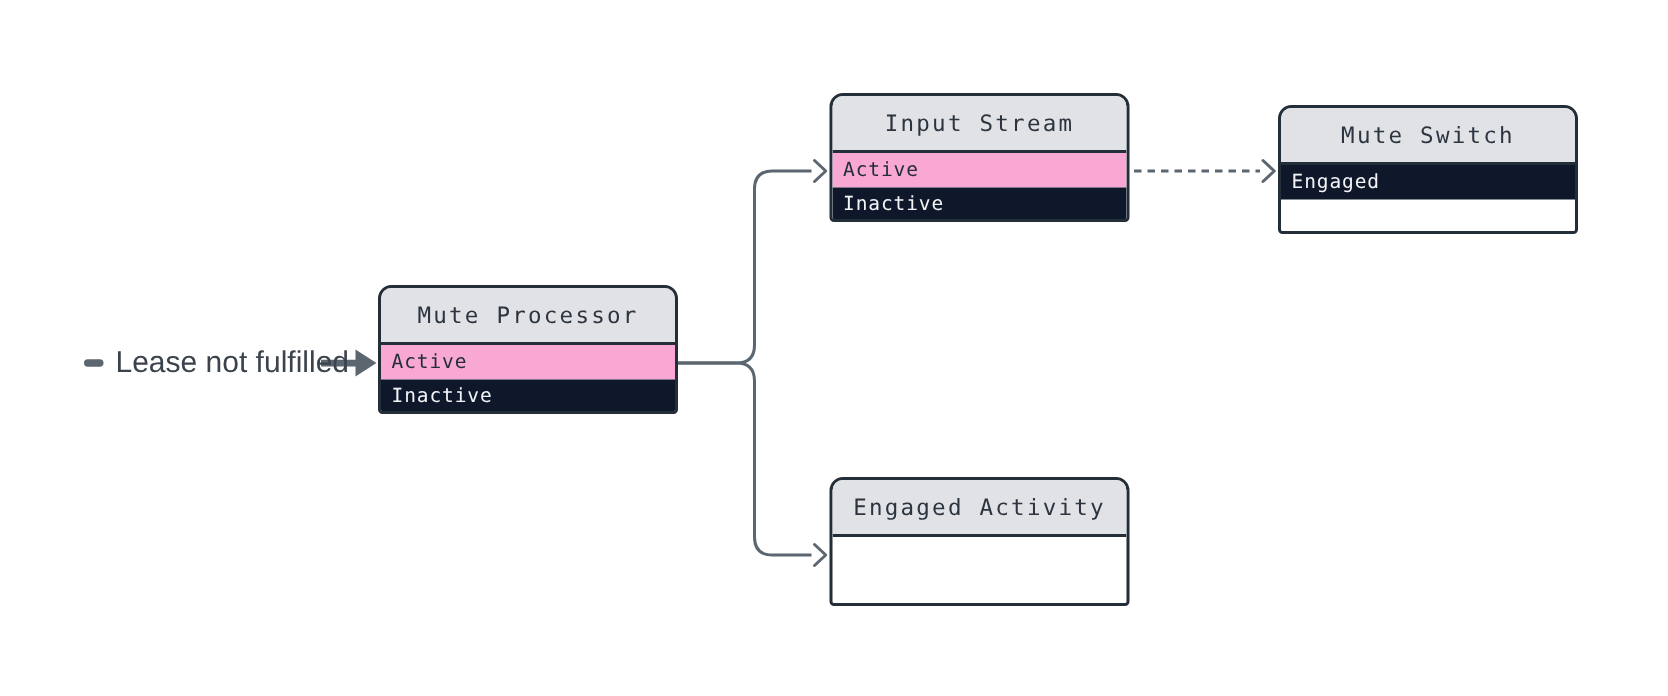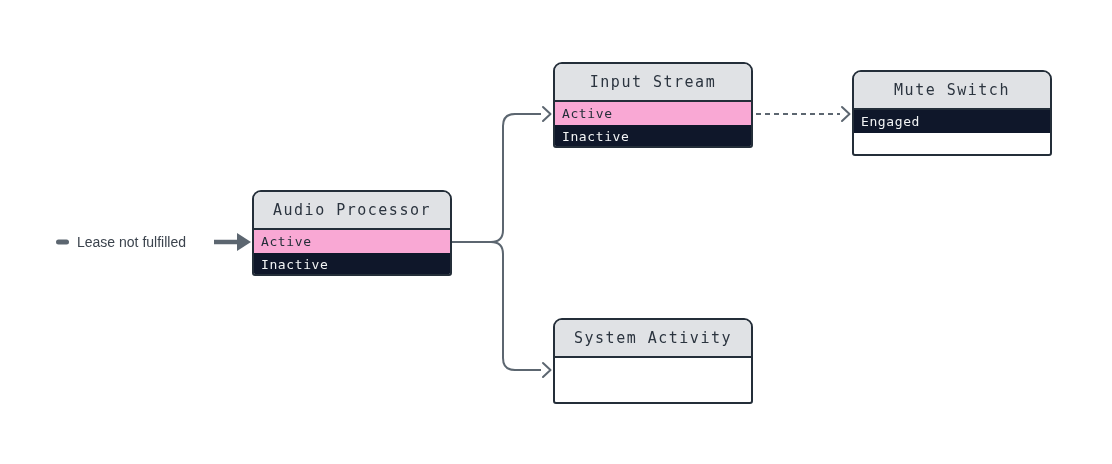--- a/index.html
+++ b/index.html
@@ -66,21 +66,21 @@
   .node-mute   { left: 852px; top:  70px; }
   .node-system { left: 553px; top: 318px; }
   
   .legend-label {
     position: absolute;
     left: 77px;
     top: 233px;
     height: 18px;
     line-height: 18px;
     font-family: "Liberation Sans", "DejaVu Sans", sans-serif;
-    font-size: 14px;
+    font-size: 20px;
     color: #3b434d;
     white-space: nowrap;
   }
 </style>
 </head>
 <body>
 
 <div class="canvas">
 
   <svg class="wires" viewBox="0 0 1112 464">
@@ -104,33 +104,33 @@
 
     <g fill="none" stroke="#5c6670" stroke-width="2">
       <path d="M 756 114 H 840" stroke-dasharray="5 4"></path>
       <path d="M 842 107 L 849.5 114 L 842 121" stroke-linecap="round" stroke-linejoin="round"></path>
     </g>
   </svg>
 
   <div class="legend-label">Lease not fulfilled</div>
 
   <div class="node node-audio">
-    <div class="node-header">Audio Processor</div>
+    <div class="node-header">Mute Processor</div>
     <div class="node-state state-on">Active</div>
     <div class="node-state state-off">Inactive</div>
   </div>
 
   <div class="node node-input">
     <div class="node-header">Input Stream</div>
     <div class="node-state state-on">Active</div>
     <div class="node-state state-off">Inactive</div>
   </div>
 
   <div class="node node-mute">
     <div class="node-header">Mute Switch</div>
     <div class="node-state state-off">Engaged</div>
   </div>
 
   <div class="node node-system">
-    <div class="node-header">System Activity</div>
+    <div class="node-header">Engaged Activity</div>
   </div>
 
 </div>
 
 </body></html>

